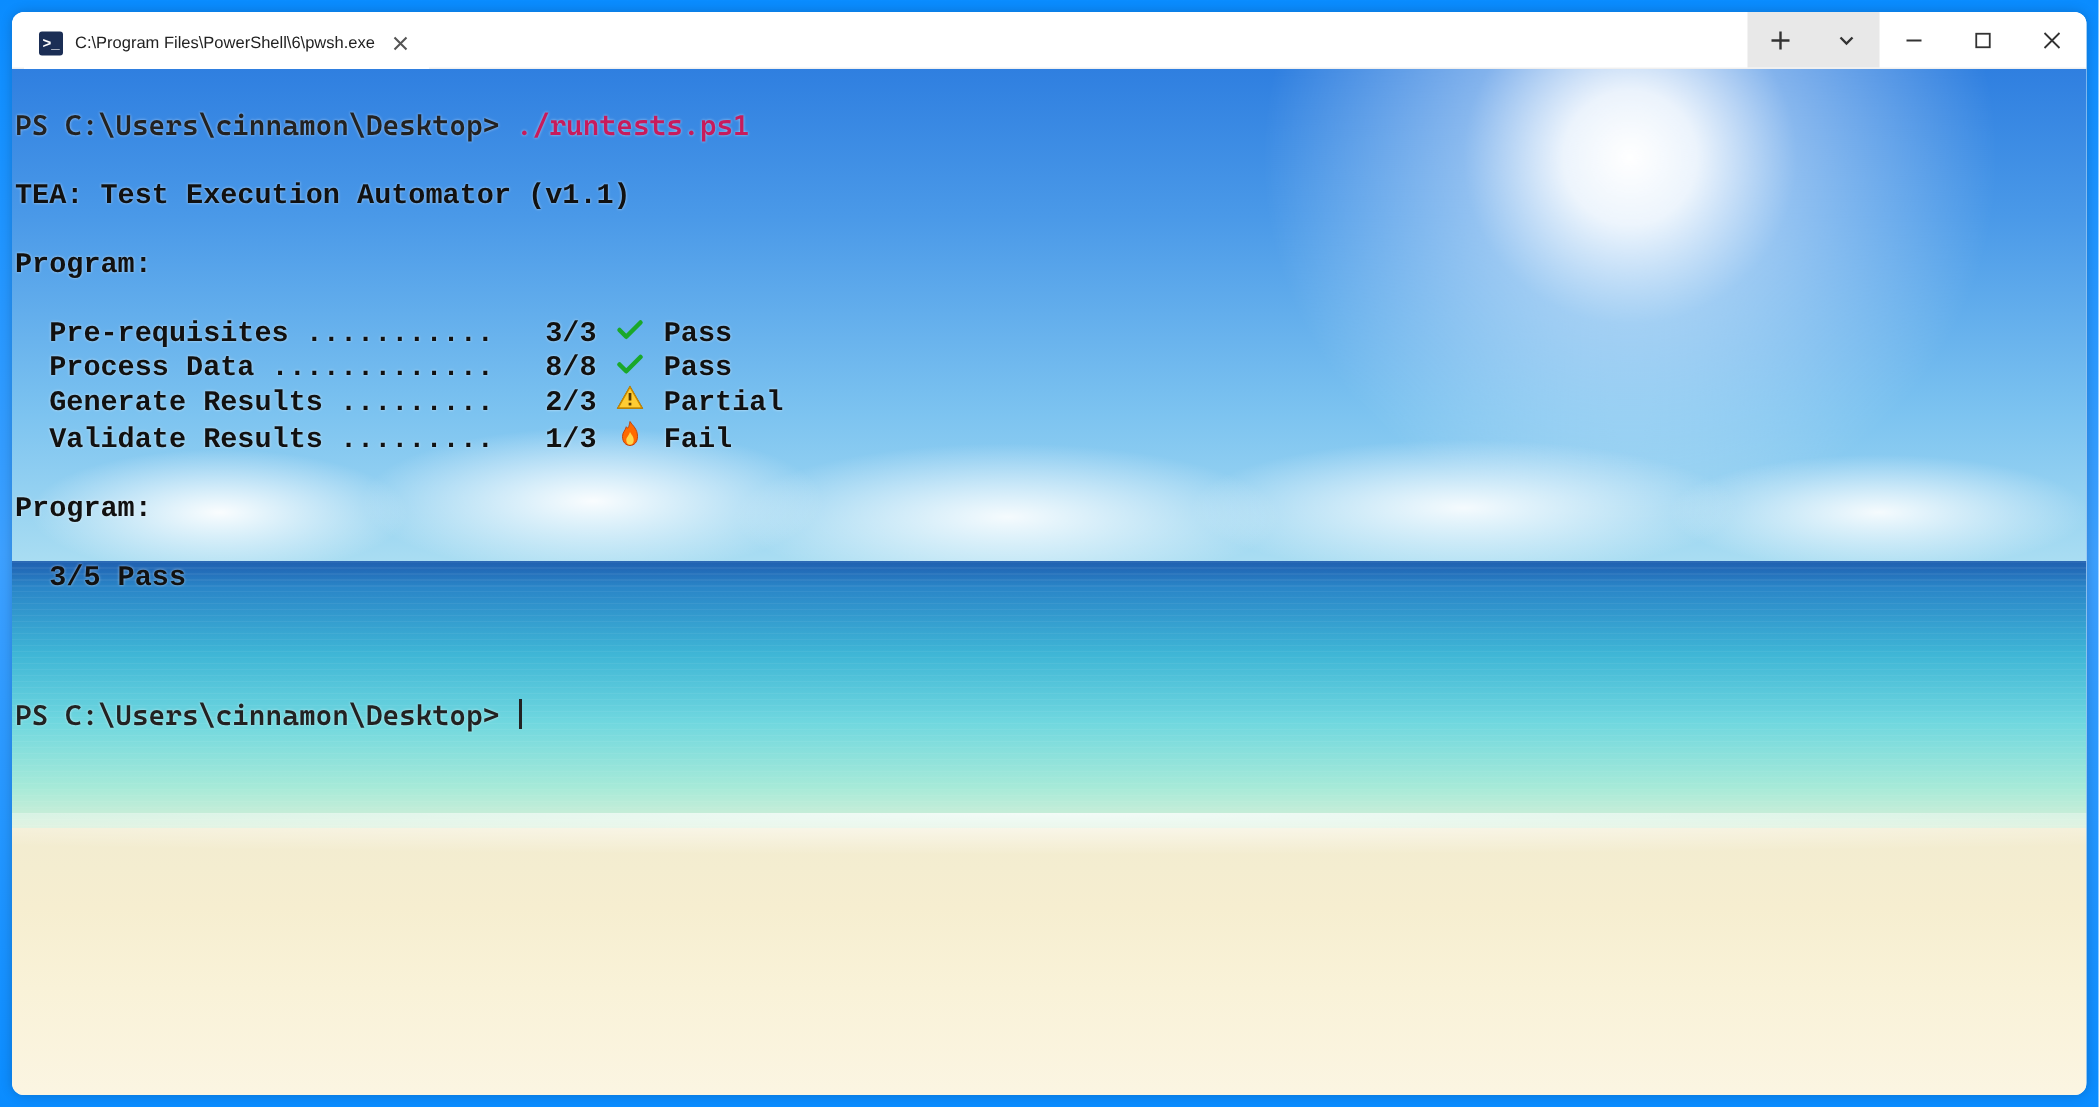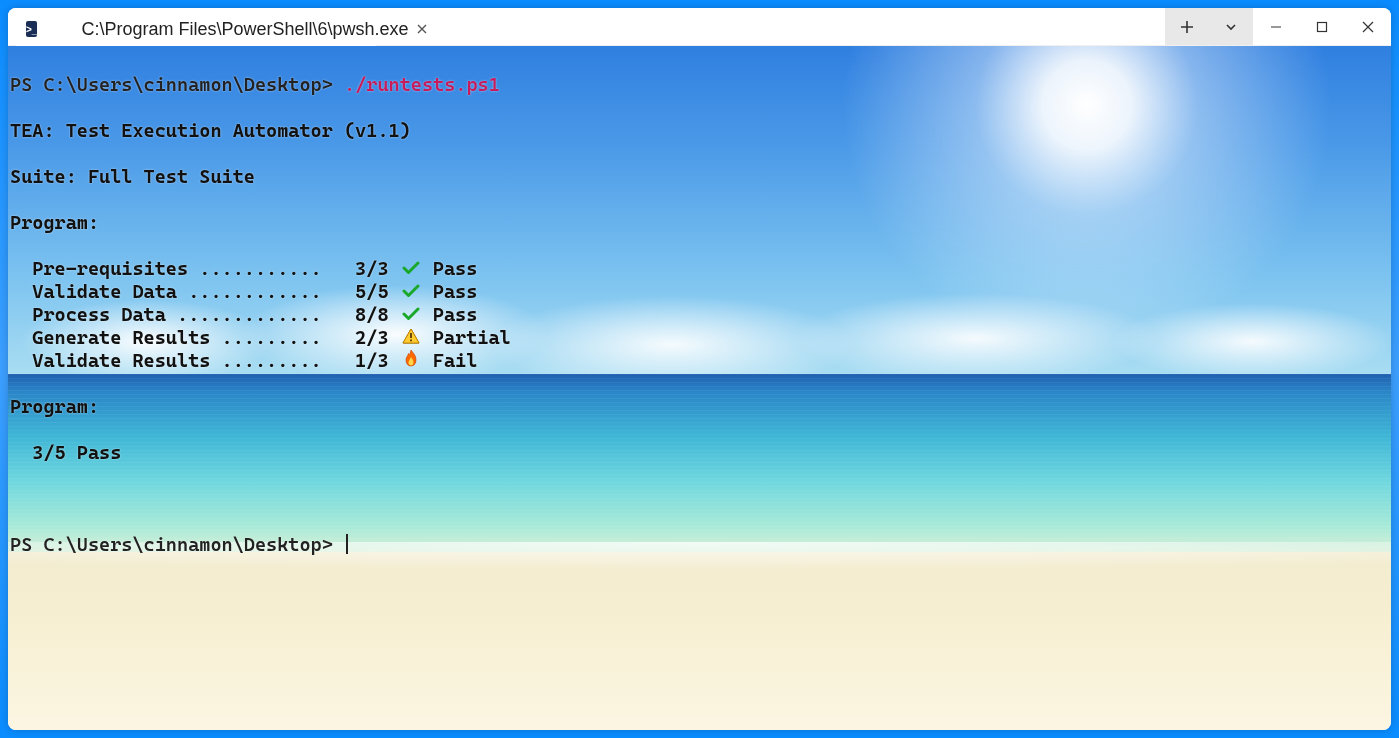--- a/index.html
+++ b/index.html
@@ -43,24 +43,23 @@
     background: #1b2e55;
     display: inline-flex;
     align-items: center;
     justify-content: center;
     color: #fff;
     font-size: 10px;
     font-weight: bold;
     border-radius: 2px;
   }
   .tab-title {
-    font-size: 18px;
+    font-size: 11px;
     color: #222;
     white-space: nowrap;
-    margin-left: 36px;
   }
   .tab-close {
     width: 18px; height: 18px;
     display: inline-flex;
     align-items: center;
     justify-content: center;
     color: #555;
     font-size: 13px;
     border-radius: 3px;
   }
@@ -142,21 +141,21 @@
     font-family: "Cascadia Mono", "Consolas", "Courier New", monospace;
     font-size: 19px;
     line-height: 23px;
     color: #111;
     white-space: pre;
     text-shadow: 0 0 2px rgba(255,255,255,0.6);
   }
   .line { display: block; }
   .prompt { color: #222; font-weight: 600; }
   .cmd { color: #c71b5c; font-weight: 600; }
-  .bold { font-weight: 700; }
+  .bold { font-weight: 700; font-family: Liberation Mono, monospace; }
   .status-icon { display:inline-block; width:22px; text-align:center; }
   .check { color: #1aa82a; font-weight: 900; }
   .warn { color: #f5a300; }
   .warn svg { filter: drop-shadow(0 0 0.5px #7a4a00); }
   .fail { color: #e23b00; }
   .cursor {
     display:inline-block;
     width: 1.5px; height: 20px;
     background:#222;
     vertical-align: -3px;
@@ -213,25 +212,22 @@
     <div class="bg">
       <div class="sky"></div>
       <div class="clouds"></div>
       <div class="sea"></div>
       <div class="sand"></div>
     </div>
 
     <div class="text-layer">
 <span class="line"><span class="prompt">PS C:\Users\cinnamon\Desktop&gt;</span> <span class="cmd">./runtests.ps1</span></span>
 <span class="line bold">TEA: Test Execution Automator (v1.1)</span>
-<span class="line bold">Suite: Full Test Suite</span>
 <span class="line bold">Program:</span>
 <span class="line bold">&nbsp;&nbsp;Pre-requisites&nbsp;...........&nbsp;&nbsp;&nbsp;3/3&nbsp;<span class="status-icon check"><svg width="18" height="14" viewBox="0 0 18 14">
-              <path d="M2 7 L6.5 11.5 L16 2" stroke="#1aa82a" stroke-width="3" fill="none" stroke-linecap="round" stroke-linejoin="round"></path>
-            </svg></span>&nbsp;Pass</span><span class="line bold">&nbsp;&nbsp;Validate&nbsp;Data&nbsp;............&nbsp;&nbsp;&nbsp;5/5&nbsp;<span class="status-icon check"><svg width="18" height="14" viewBox="0 0 18 14">
               <path d="M2 7 L6.5 11.5 L16 2" stroke="#1aa82a" stroke-width="3" fill="none" stroke-linecap="round" stroke-linejoin="round"></path>
             </svg></span>&nbsp;Pass</span><span class="line bold">&nbsp;&nbsp;Process&nbsp;Data&nbsp;.............&nbsp;&nbsp;&nbsp;8/8&nbsp;<span class="status-icon check"><svg width="18" height="14" viewBox="0 0 18 14">
               <path d="M2 7 L6.5 11.5 L16 2" stroke="#1aa82a" stroke-width="3" fill="none" stroke-linecap="round" stroke-linejoin="round"></path>
             </svg></span>&nbsp;Pass</span><span class="line bold">&nbsp;&nbsp;Generate&nbsp;Results&nbsp;.........&nbsp;&nbsp;&nbsp;2/3&nbsp;<span class="status-icon warn"><svg width="18" height="16" viewBox="0 0 18 16">
               <path d="M9 1 L17 15 L1 15 Z" fill="#ffcc33" stroke="#c88a00" stroke-width="1"></path>
               <rect x="8.1" y="5" width="1.8" height="5" fill="#5a3b00"></rect>
               <rect x="8.1" y="11.5" width="1.8" height="1.8" fill="#5a3b00"></rect>
             </svg></span>&nbsp;Partial</span><span class="line bold">&nbsp;&nbsp;Validate&nbsp;Results&nbsp;.........&nbsp;&nbsp;&nbsp;1/3&nbsp;<span class="status-icon fail"><svg width="16" height="18" viewBox="0 0 16 18">
               <path d="M8 1 C10 4 13 6 13 11 C13 15 10.5 17 8 17 C5.5 17 3 15 3 11 C3 8 5 7 5.5 4.5 C6.5 6 7 6 8 1 Z" fill="#ff6a00" stroke="#c23b00" stroke-width="0.6"></path>
               <path d="M8 8 C9 10 10.5 11 10.5 13.5 C10.5 15.5 9.2 16.5 8 16.5 C6.8 16.5 5.5 15.5 5.5 13.5 C5.5 11.5 7 11 8 8 Z" fill="#ffd54a"></path>

